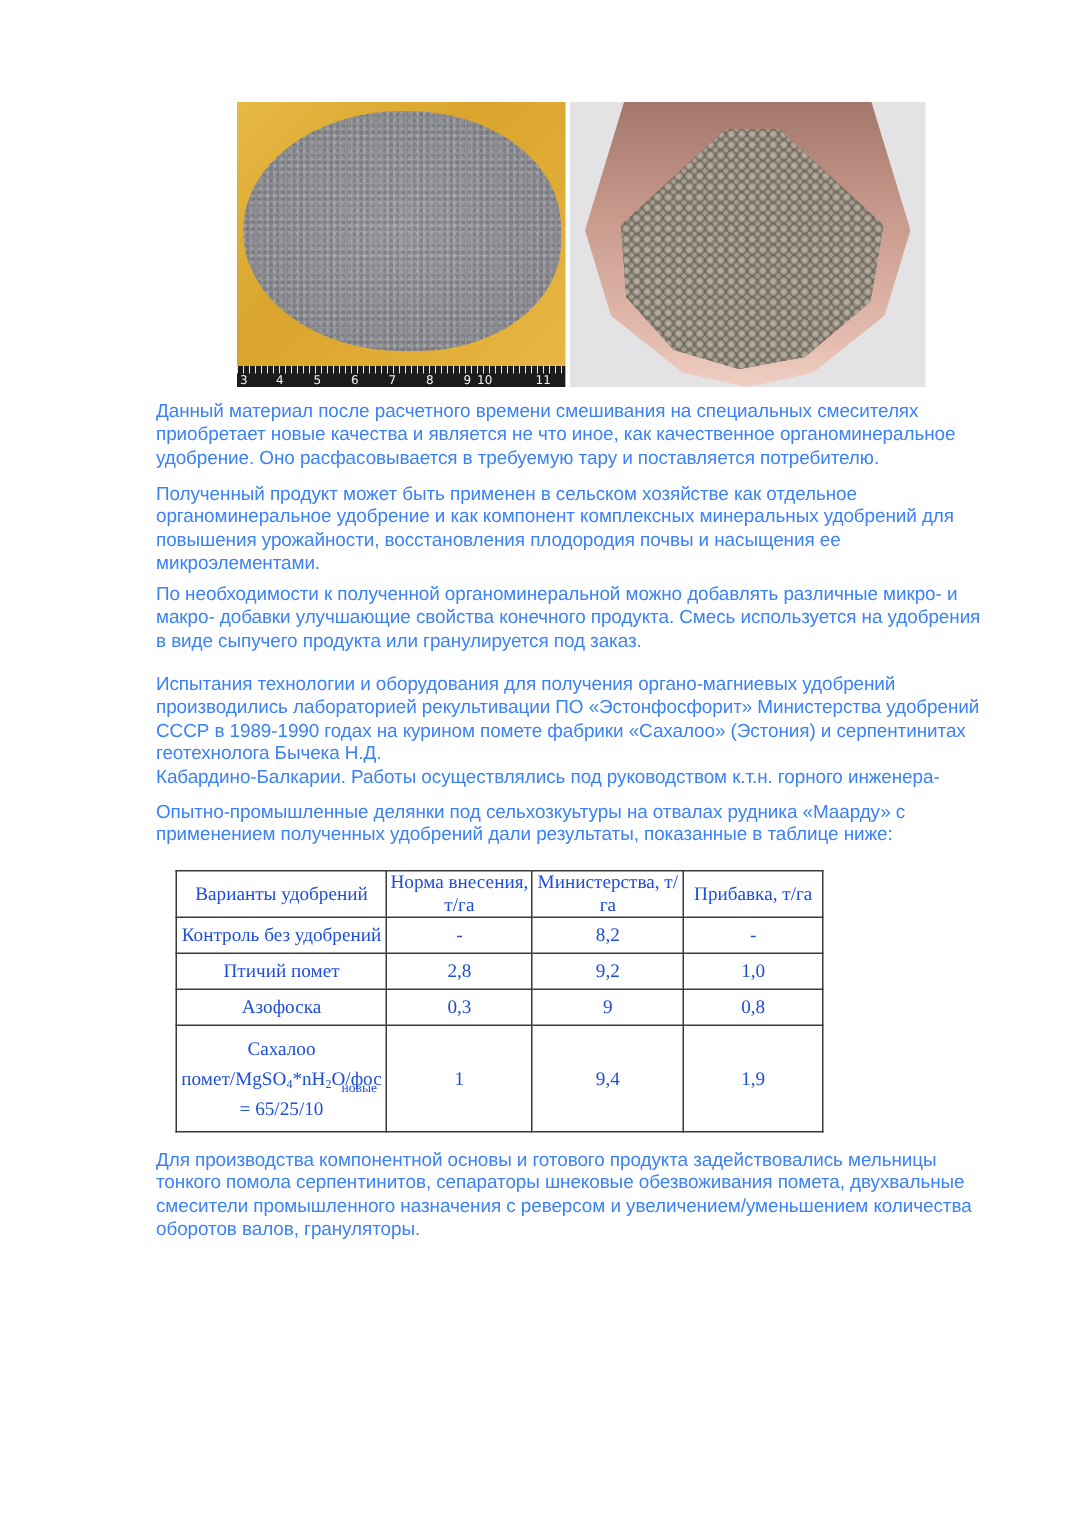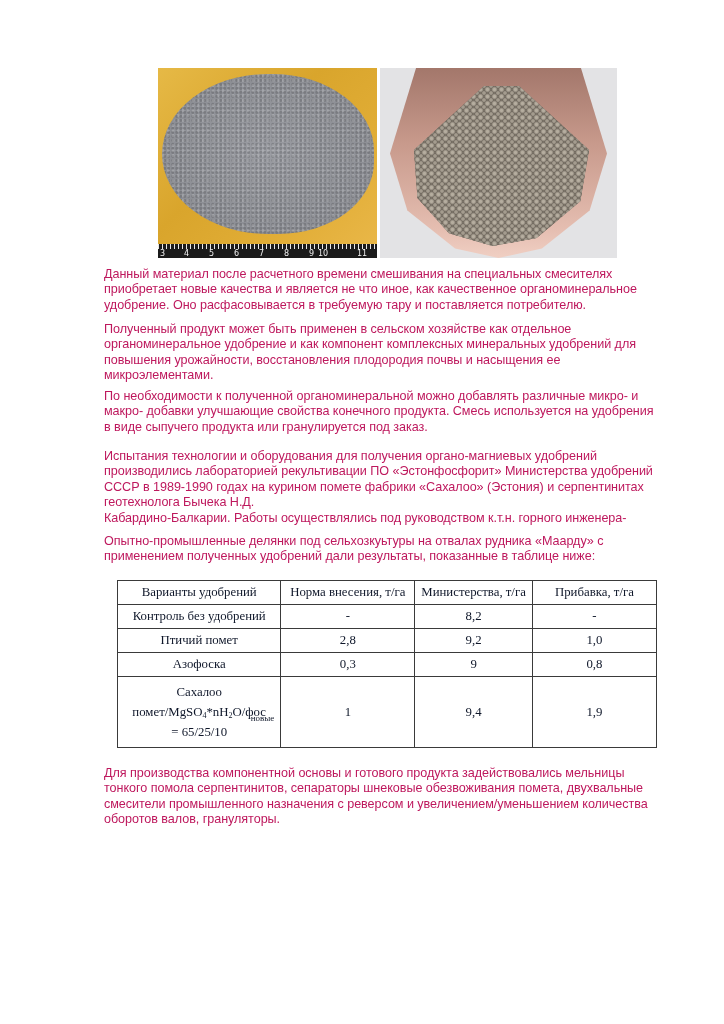--- a/index.html
+++ b/index.html
@@ -35,26 +35,26 @@
   #photo-right .granules {
     position: absolute; left: 34px; top: 18px; width: 175px; height: 160px;
     background:
       radial-gradient(circle, #b5ad9f 0 1.2px, #8a8276 2.6px, #6b645a 3.4px, transparent 3.6px) 0 0/7px 7px,
       radial-gradient(circle, #a59d90 0 1.2px, #7e776c 2.6px, #5e584f 3.4px, transparent 3.6px) 3.5px 3.5px/7px 7px,
       #6d665c;
     clip-path: polygon(40% 0, 60% 0, 100% 40%, 95% 72%, 70% 95%, 45% 100%, 20% 92%, 2% 70%, 0 40%);
   }
   .para {
     position: absolute; left: 104px; width: 580px; margin: 0;
-    font-size: 12.6px; line-height: 15.4px; color: #be185d; letter-spacing: -0.05px;
+    font-size: 12.6px; line-height: 15.4px; color: #3b82f6; letter-spacing: -0.05px;
   }
   .para span { display: block; white-space: nowrap; }
   #results-table {
-    position: absolute; left: 117px; top: 580px; width: 540px; border-collapse: collapse;
-    font-family: "Liberation Serif", serif; font-size: 12.8px; color: #0f172a;
+    position: absolute; left: 117px; top: 580px; width: 432px; border-collapse: collapse;
+    font-family: "Liberation Serif", serif; font-size: 12.8px; color: #1d4ed8;
   }
   #results-table th, #results-table td {
     border: 1px solid #3a3a3a; text-align: center; font-weight: normal; padding: 0;
   }
   #results-table th { height: 23px; }
   #results-table td { height: 23px; }
   #results-table tr.tall td { height: 70px; line-height: 20px; }
   .col1 { width: 163px; } .col2 { width: 134px; } .col3 { width: 117px; } .col4 { width: 124px; }
   .formula-cell { position: relative; }
   .formula-cell .sub-note { position: absolute; right: 6px; top: 36px; font-size: 9px; line-height: 10px; }

